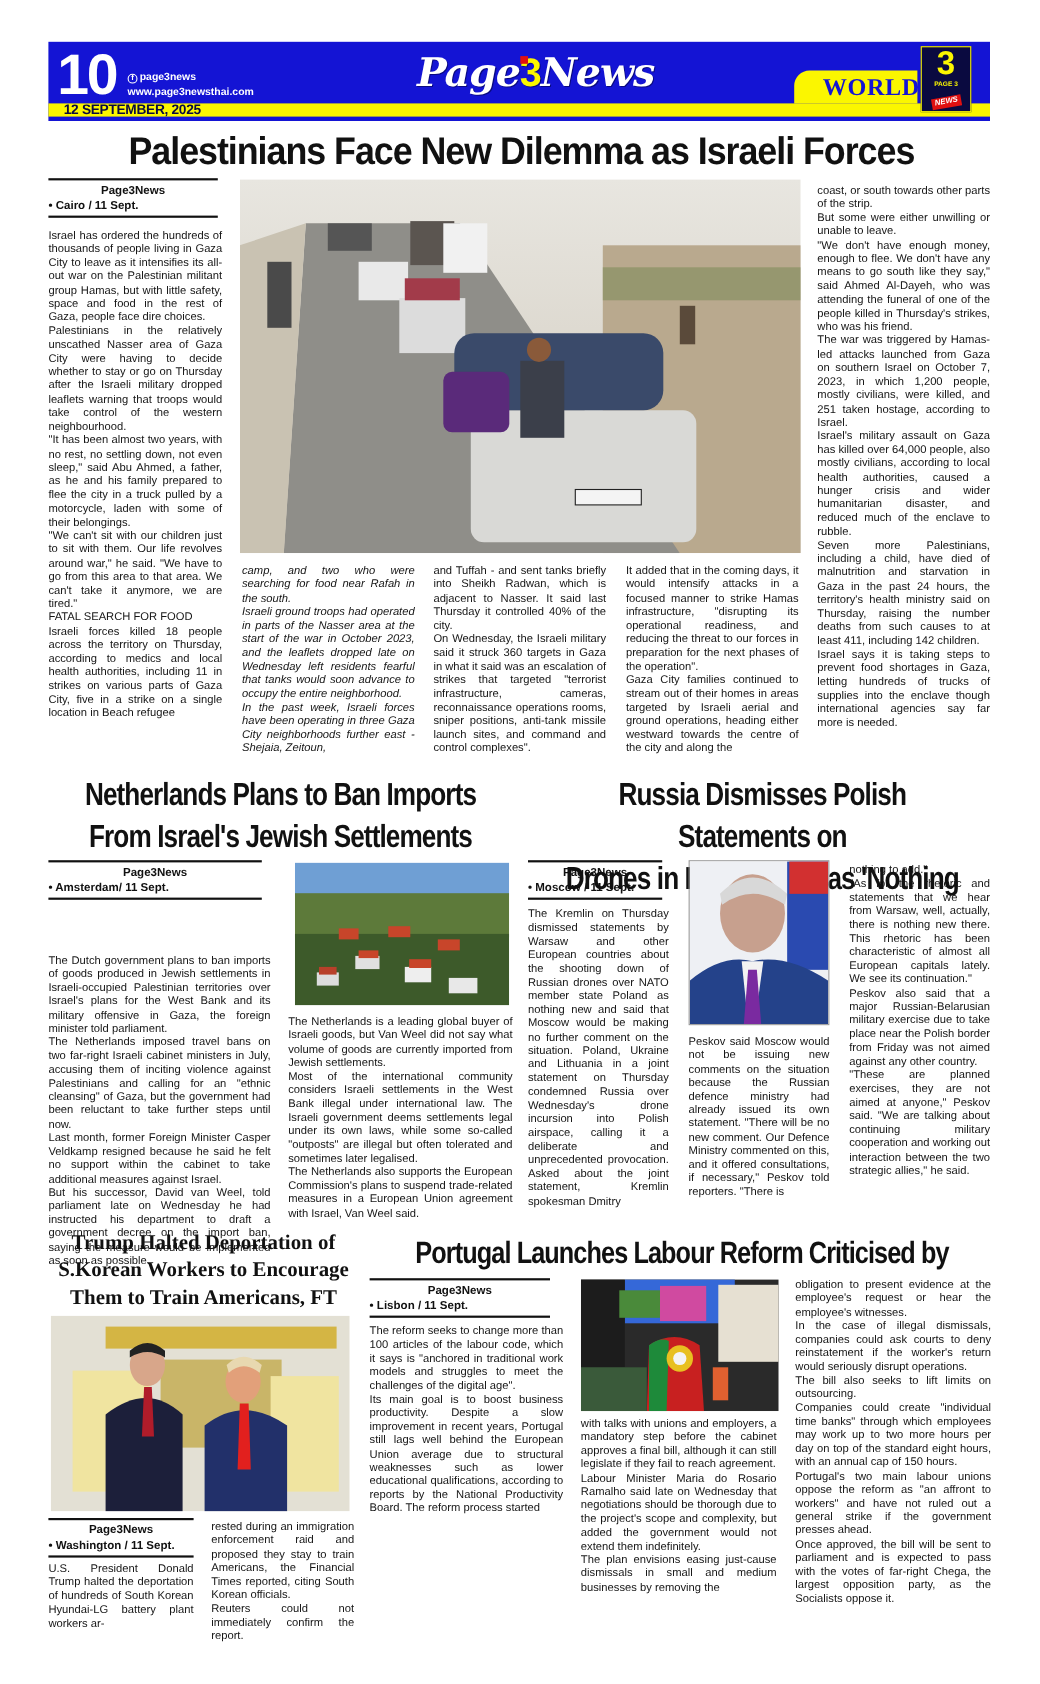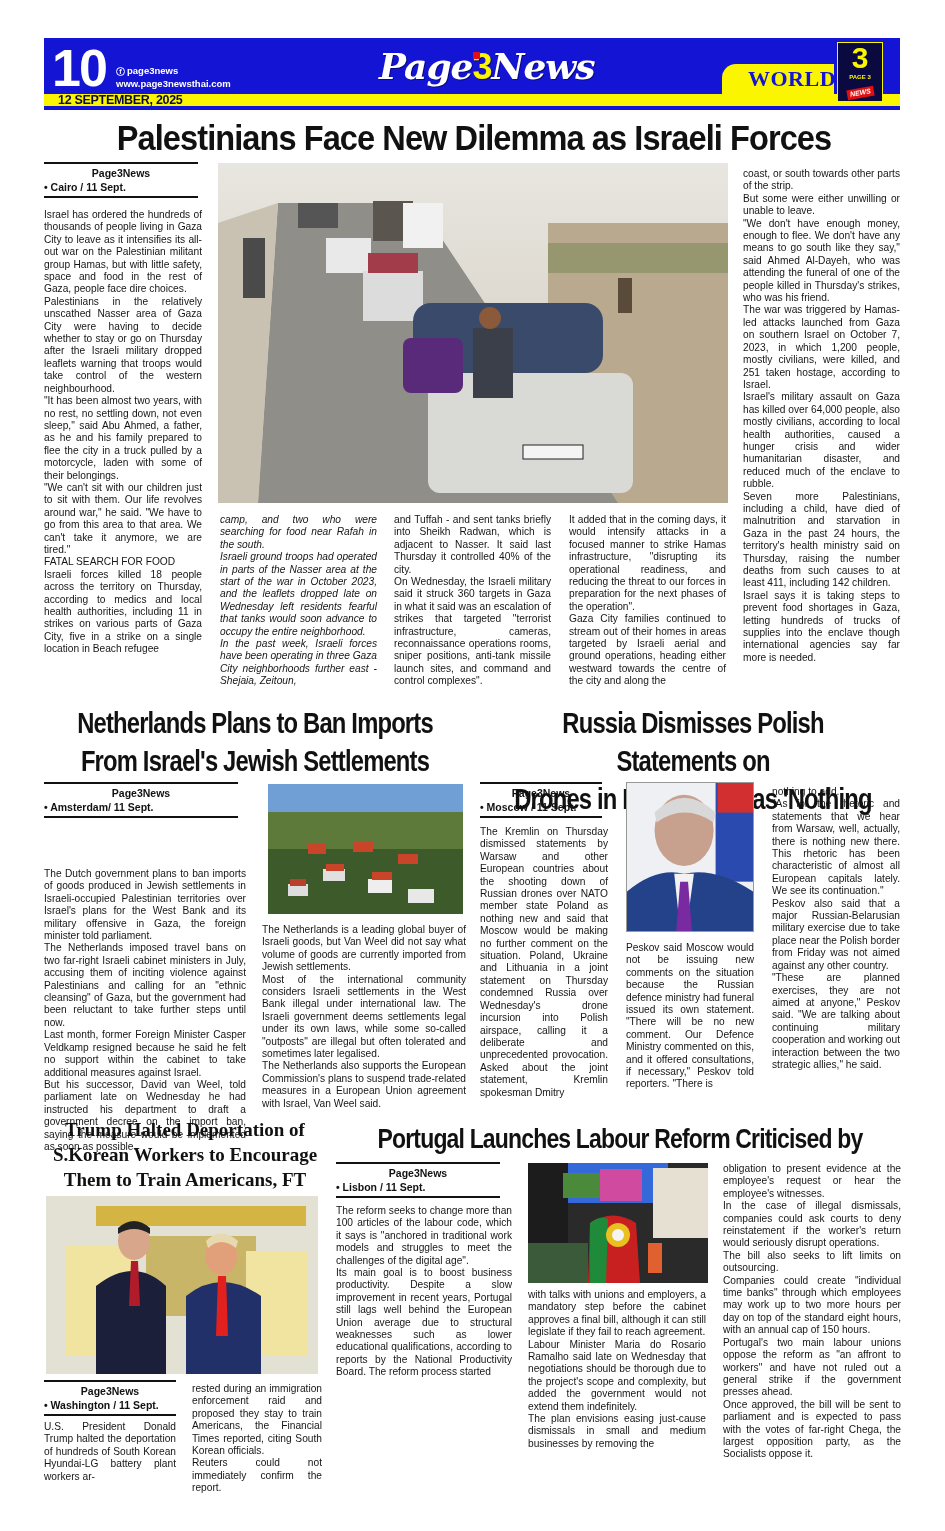--- a/index.html
+++ b/index.html
@@ -193,21 +193,21 @@
     <rect x="92" y="0" width="36" height="30" fill="#d23030"></rect>
     <ellipse cx="58" cy="48" rx="30" ry="36" fill="#c7a08e"></ellipse>
     <path d="M28 30 Q58 0 90 30 L88 40 Q58 20 30 40 Z" fill="#d8d8d8"></path>
     <path d="M0 150 L0 110 Q30 85 58 92 Q90 85 128 110 L128 150 Z" fill="#24428a"></path>
     <polygon points="48,92 68,92 60,150 54,150" fill="#f2f2f2"></polygon>
     <polygon points="54,100 62,100 66,150 50,150" fill="#7a2aa0"></polygon>
   </svg>
 </div>
 
 <div class="col" style="left:626px; top:942px; width:128px;">
-  <p>Peskov said Moscow would not be issuing new comments on the situation because the Russian defence ministry had funeral issued its own statement. "There will be no new comment. Our Defence Ministry commented on this, and it offered consultations, if necessary," Peskov told reporters. "There is</p>
+  <p>Peskov said Moscow would not be issuing new comments on the situation because the Russian defence ministry had already issued its own statement. "There will be no new comment. Our Defence Ministry commented on this, and it offered consultations, if necessary," Peskov told reporters. "There is</p>
 </div>
 <div class="col" style="left:772px; top:786px; width:128px;">
   <p>nothing to add."</p>
   <p>"As for the rhetoric and statements that we hear from Warsaw, well, actually, there is nothing new there. This rhetoric has been characteristic of almost all European capitals lately. We see its continuation."</p>
   <p>Peskov also said that a major Russian-Belarusian military exercise due to take place near the Polish border from Friday was not aimed against any other country.</p>
   <p>"These are planned exercises, they are not aimed at anyone," Peskov said. "We are talking about continuing military cooperation and working out interaction between the two strategic allies," he said.</p>
 </div>
 
 <h2 class="h-serif" style="left:40px; top:1117px; width:290px;">
   <div>Trump Halted Deportation of</div>

